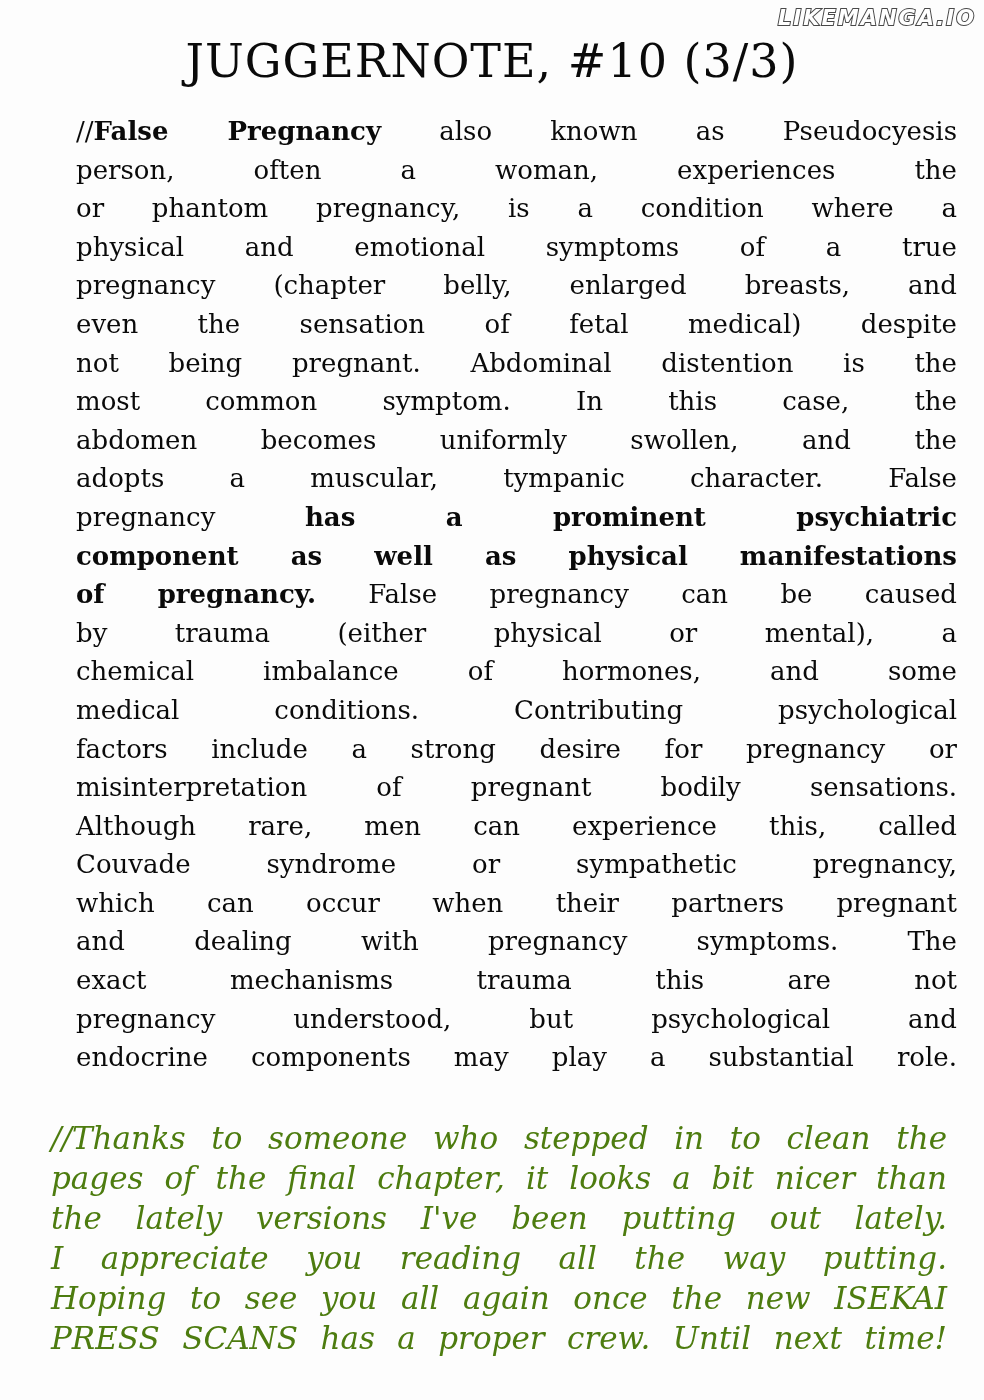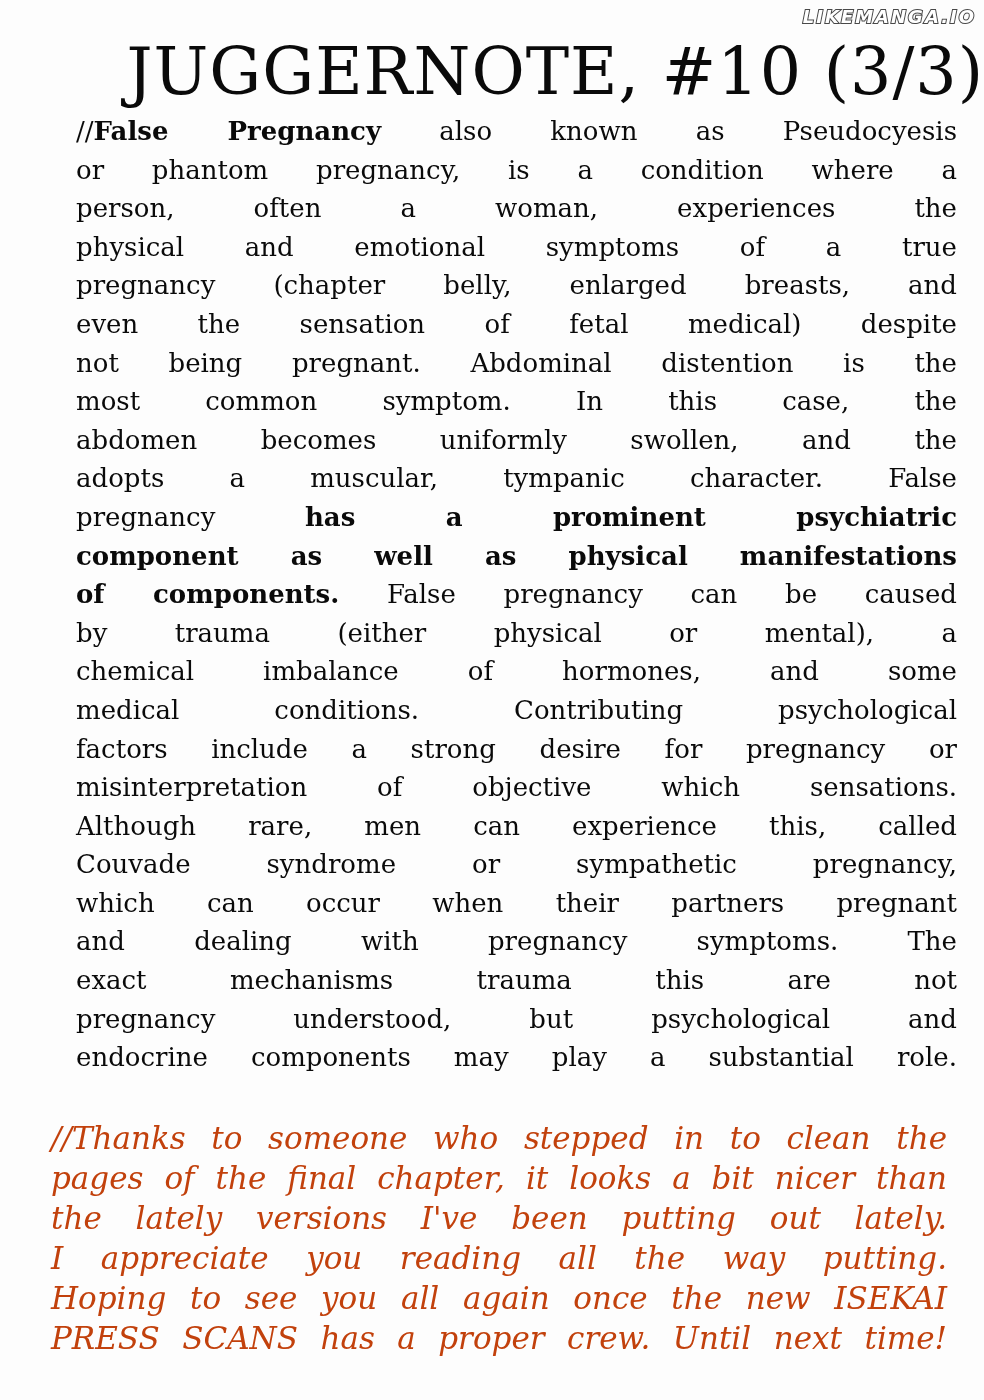--- a/index.html
+++ b/index.html
@@ -8,77 +8,77 @@
     width:984px; height:1400px;
     background:#fdfdfd;
     overflow:hidden;
     font-family:"DejaVu Serif", serif;
     color:#0a0a0a;
   }
   .watermark {
     position:absolute; top:6px; right:8px;
     font-family:"DejaVu Sans", sans-serif;
     font-weight:bold; font-style:italic;
-    font-size:18px; letter-spacing:2px;
+    font-size:21px; letter-spacing:2px;
     color:#ffffff;
     -webkit-text-stroke:2px #484848;
     paint-order:stroke fill;
     white-space:nowrap;
   }
   .title {
     position:absolute; top:34px; left:0; width:100%;
-    text-align:right;
-    font-size:65px;
+    text-align:center;
+    font-size:46px;
     letter-spacing:1px;
     white-space:nowrap;
   }
   .body-text {
     position:absolute; left:52px; top:112px; width:881px;
     font-size:26px; line-height:38.6px;margin-left:24px;
   }
   .note-text {
     position:absolute; left:51px; top:1118px; width:896px;
     font-size:31px; line-height:40px;
     font-style:italic;
-    color:#c2410c;
+    color:#4d7c0f;
   }
   .jline {
     text-align:justify;
     text-align-last:justify;
     white-space:normal;
   }
   .seg-b { font-weight:bold; }
 </style>
 </head>
 <body>
 
 <div class="page">
   <div class="watermark">LIKEMANGA.IO</div>
 
   <div class="title">JUGGERNOTE, #10 (3/3)</div>
 
   <div class="body-text">
       <div class="jline"><span>//</span><span class="seg-b">False Pregnancy</span><span> also known as Pseudocyesis</span></div>
+      <div class="jline"><span>person, often a woman, experiences the</span></div>
       <div class="jline"><span>or phantom pregnancy, is a condition where a</span></div>
-      <div class="jline"><span>person, often a woman, experiences the</span></div>
       <div class="jline"><span>physical and emotional symptoms of a true</span></div>
       <div class="jline"><span>pregnancy (chapter belly, enlarged breasts, and</span></div>
       <div class="jline"><span>even the sensation of fetal medical) despite</span></div>
       <div class="jline"><span>not being pregnant. Abdominal distention is the</span></div>
       <div class="jline"><span>most common symptom. In this case, the</span></div>
       <div class="jline"><span>abdomen becomes uniformly swollen, and the</span></div>
       <div class="jline"><span>adopts a muscular, tympanic character. False</span></div>
       <div class="jline"><span>pregnancy </span><span class="seg-b">has a prominent psychiatric</span></div>
       <div class="jline"><span class="seg-b">component as well as physical manifestations</span></div>
-      <div class="jline"><span class="seg-b">of components.</span><span> False pregnancy can be caused</span></div>
+      <div class="jline"><span class="seg-b">of pregnancy.</span><span> False pregnancy can be caused</span></div>
       <div class="jline"><span>by trauma (either physical or mental), a</span></div>
       <div class="jline"><span>chemical imbalance of hormones, and some</span></div>
       <div class="jline"><span>medical conditions. Contributing psychological</span></div>
       <div class="jline"><span>factors include a strong desire for pregnancy or</span></div>
-      <div class="jline"><span>misinterpretation of objective which sensations.</span></div>
+      <div class="jline"><span>misinterpretation of pregnant bodily sensations.</span></div>
       <div class="jline"><span>Although rare, men can experience this, called</span></div>
       <div class="jline"><span>Couvade syndrome or sympathetic pregnancy,</span></div>
       <div class="jline"><span>which can occur when their partners pregnant</span></div>
       <div class="jline"><span>and dealing with pregnancy symptoms. The</span></div>
       <div class="jline"><span>exact mechanisms trauma this are not</span></div>
       <div class="jline"><span>pregnancy understood, but psychological and</span></div>
       <div class="jline"><span>endocrine components may play a substantial role.</span></div>
     </div>
 
   <div class="note-text">

